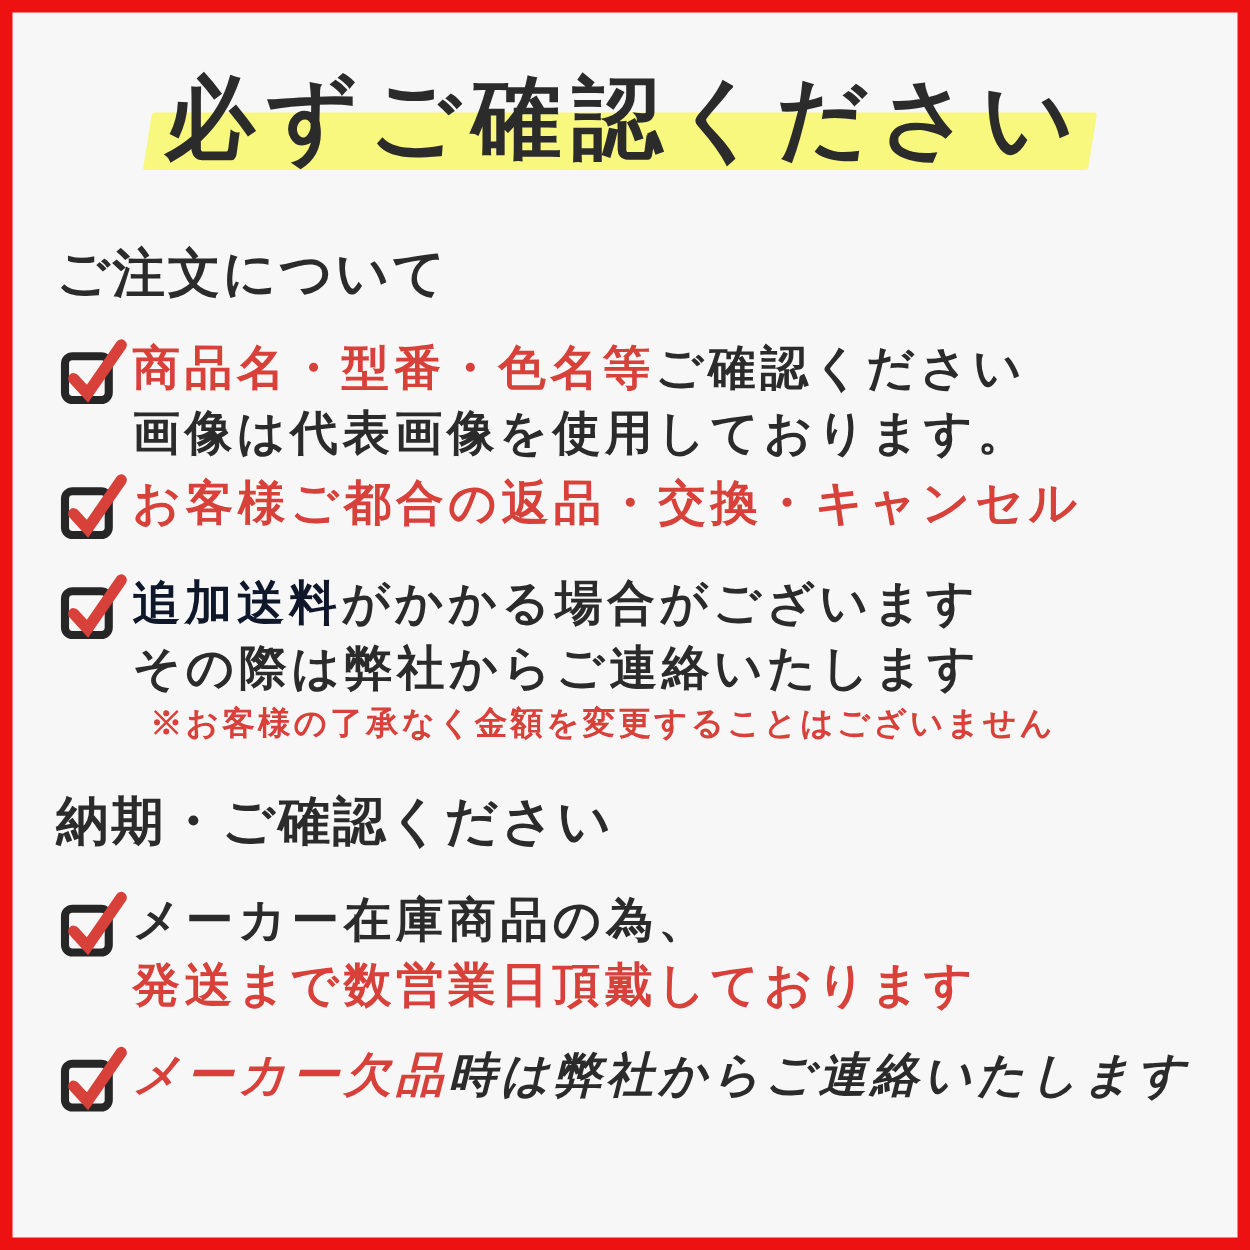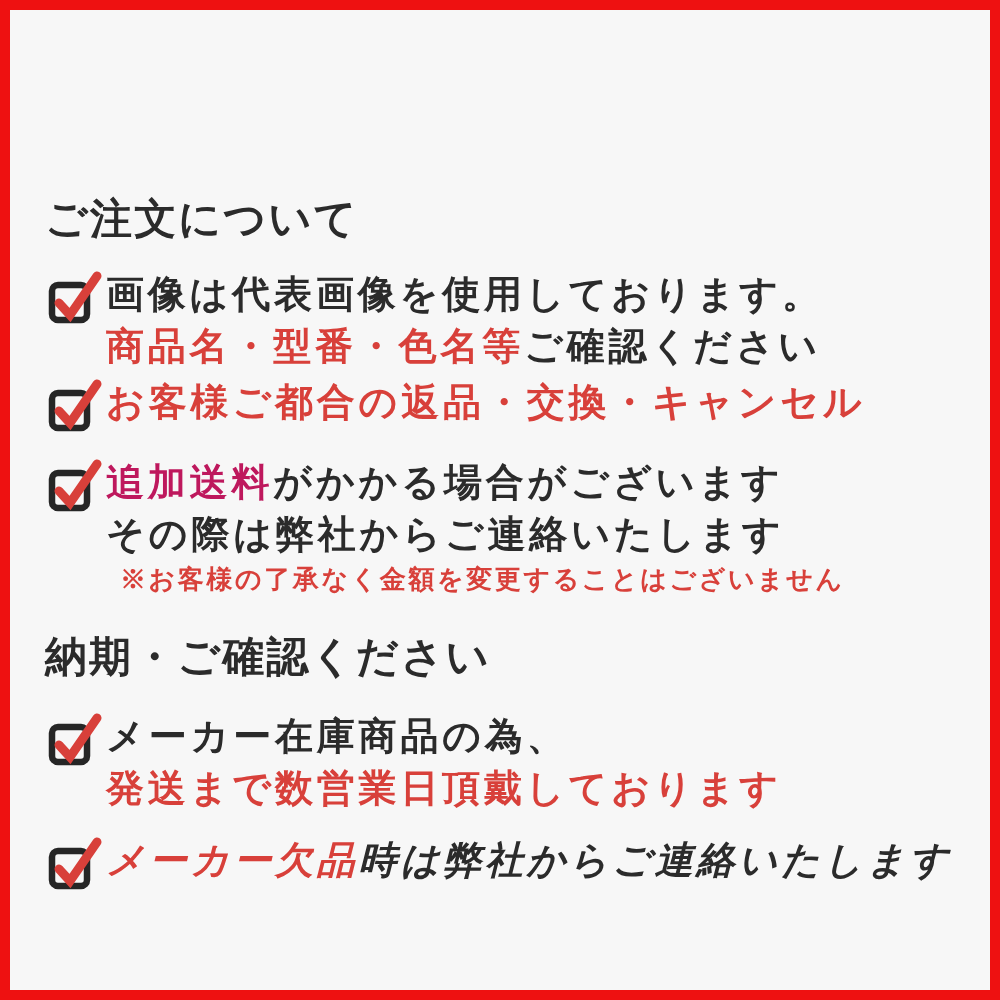--- a/index.html
+++ b/index.html
@@ -76,50 +76,51 @@
     font-weight:700;
   }
 </style>
 </head>
 <body>
 
 <div class="page" style="background: rgb(247, 247, 247); border-color: rgb(238, 17, 17); color: rgb(43, 43, 43);">
   <div class="title-wrap">
     <span class="title-inner">
       <span class="title-highlight" style="background: rgb(248, 247, 126);"></span>
+      <span class="title-text">必ずご確認ください</span>
     </span>
   </div>
   <div id="content">
       <div class="section-heading sh-1">ご注文について</div>
       <div class="item" style="margin-top: 18px;">
         <svg class="checkbox" viewBox="0 0 50 52">
           <rect x="4" y="13" width="35" height="35" rx="6" fill="none" stroke="#262626" stroke-width="6.5"></rect>
           <path d="M11 31 L22 43 L49 4" fill="none" stroke="#d8403a" stroke-width="9" stroke-linecap="round" stroke-linejoin="miter"></path>
         </svg>
         <div class="item-text">
+          <div class="line"><span class="run-red" style="color: rgb(216, 64, 58);">商品名・型番・色名等</span><span class="run-black" style="color: rgb(43, 43, 43);">ご確認ください</span></div>
           <div class="line"><span class="run-black" style="color: rgb(43, 43, 43);">画像は代表画像を使用しております。</span></div>
-          <div class="line"><span class="run-red" style="color: rgb(216, 64, 58);">商品名・型番・色名等</span><span class="run-black" style="color: rgb(43, 43, 43);">ご確認ください</span></div>
         </div>
       </div>
       <div class="item" style="margin-top: 4px;">
         <svg class="checkbox" viewBox="0 0 50 52">
           <rect x="4" y="13" width="35" height="35" rx="6" fill="none" stroke="#262626" stroke-width="6.5"></rect>
           <path d="M11 31 L22 43 L49 4" fill="none" stroke="#d8403a" stroke-width="9" stroke-linecap="round" stroke-linejoin="miter"></path>
         </svg>
         <div class="item-text">
           <div class="line"><span class="run-red" style="color: rgb(216, 64, 58);">お客様ご都合の返品・交換・キャンセル</span></div>
         </div>
       </div>
       <div class="item" style="margin-top: 24px;">
         <svg class="checkbox" viewBox="0 0 50 52">
           <rect x="4" y="13" width="35" height="35" rx="6" fill="none" stroke="#262626" stroke-width="6.5"></rect>
           <path d="M11 31 L22 43 L49 4" fill="none" stroke="#d8403a" stroke-width="9" stroke-linecap="round" stroke-linejoin="miter"></path>
         </svg>
         <div class="item-text">
-          <div class="line"><span class="run-red" style="color: #be185d;">追加送料</span><span class="run-black" style="color: rgb(43, 43, 43);">がかかる場合がございます</span></div>
+          <div class="line"><span class="run-red" style="color: #0f172a;">追加送料</span><span class="run-black" style="color: rgb(43, 43, 43);">がかかる場合がございます</span></div>
           <div class="line"><span class="run-black" style="color: rgb(43, 43, 43);">その際は弊社からご連絡いたします</span></div>
           <div class="line-small"><span class="run-red" style="color: rgb(216, 64, 58);">※お客様の了承なく金額を変更することはございません</span></div>
         </div>
       </div>
       <div class="section-heading sh-2">納期・ご確認ください</div>
       <div class="item" style="margin-top: 22px;">
         <svg class="checkbox" viewBox="0 0 50 52">
           <rect x="4" y="13" width="35" height="35" rx="6" fill="none" stroke="#262626" stroke-width="6.5"></rect>
           <path d="M11 31 L22 43 L49 4" fill="none" stroke="#d8403a" stroke-width="9" stroke-linecap="round" stroke-linejoin="miter"></path>
         </svg>

